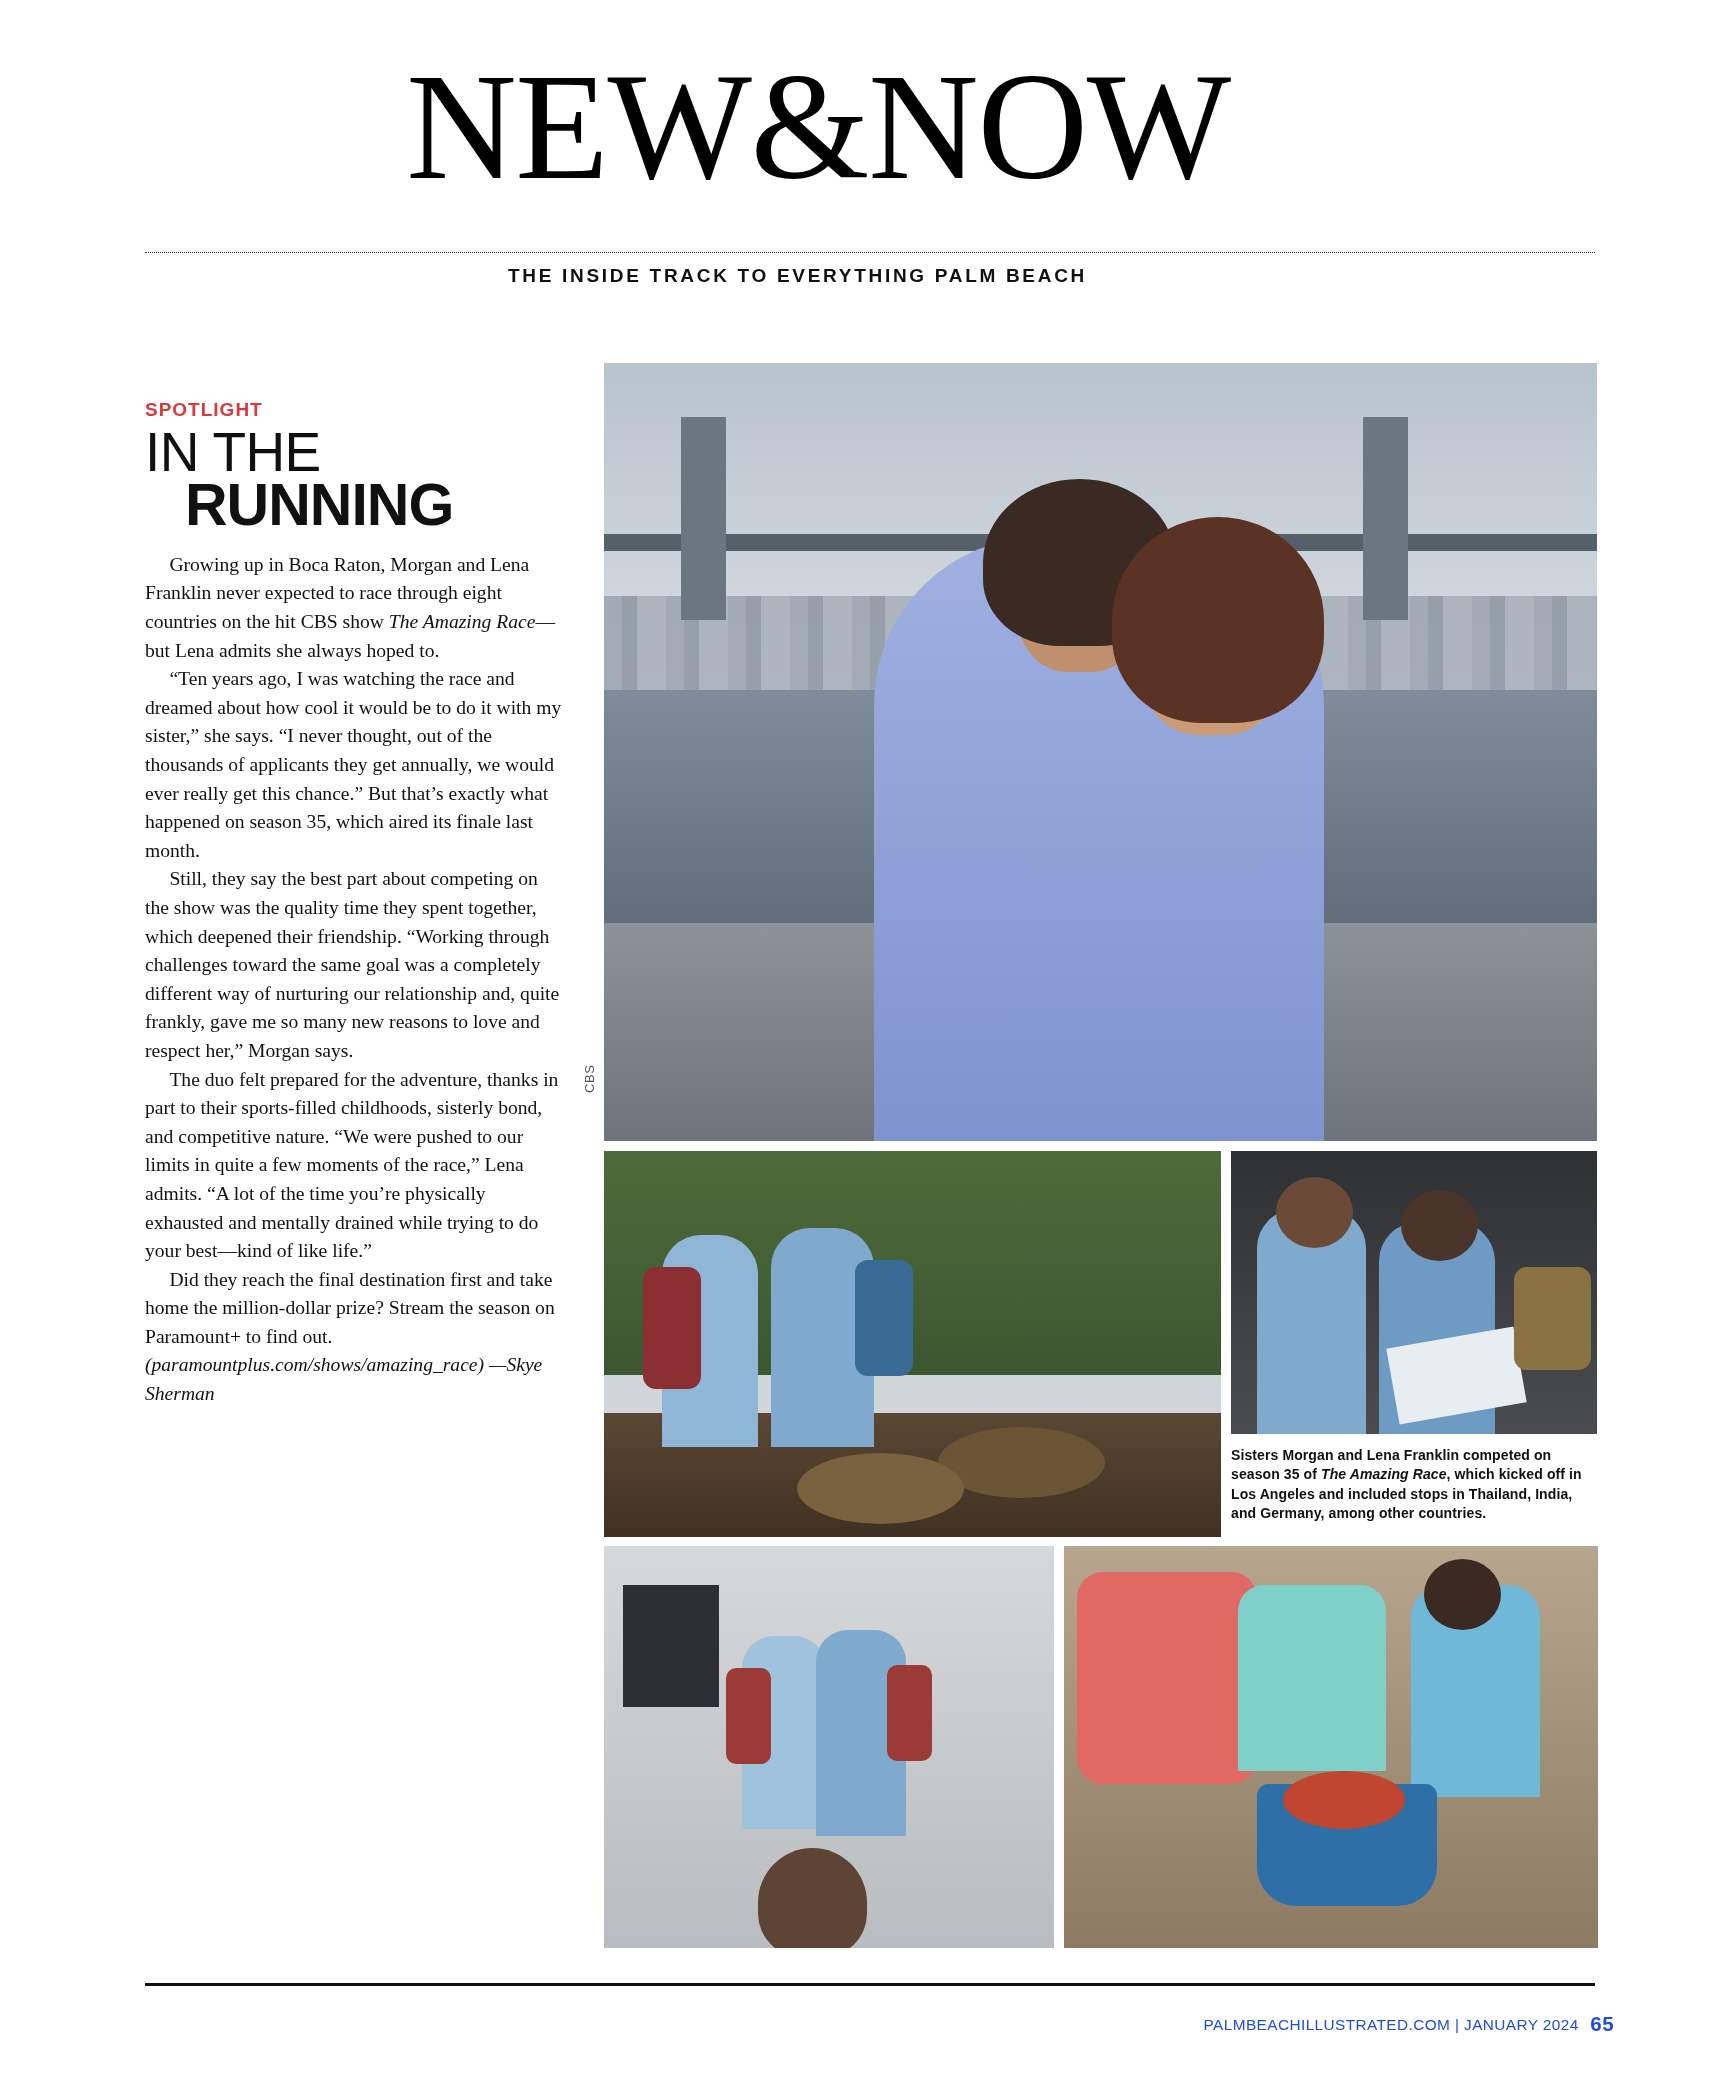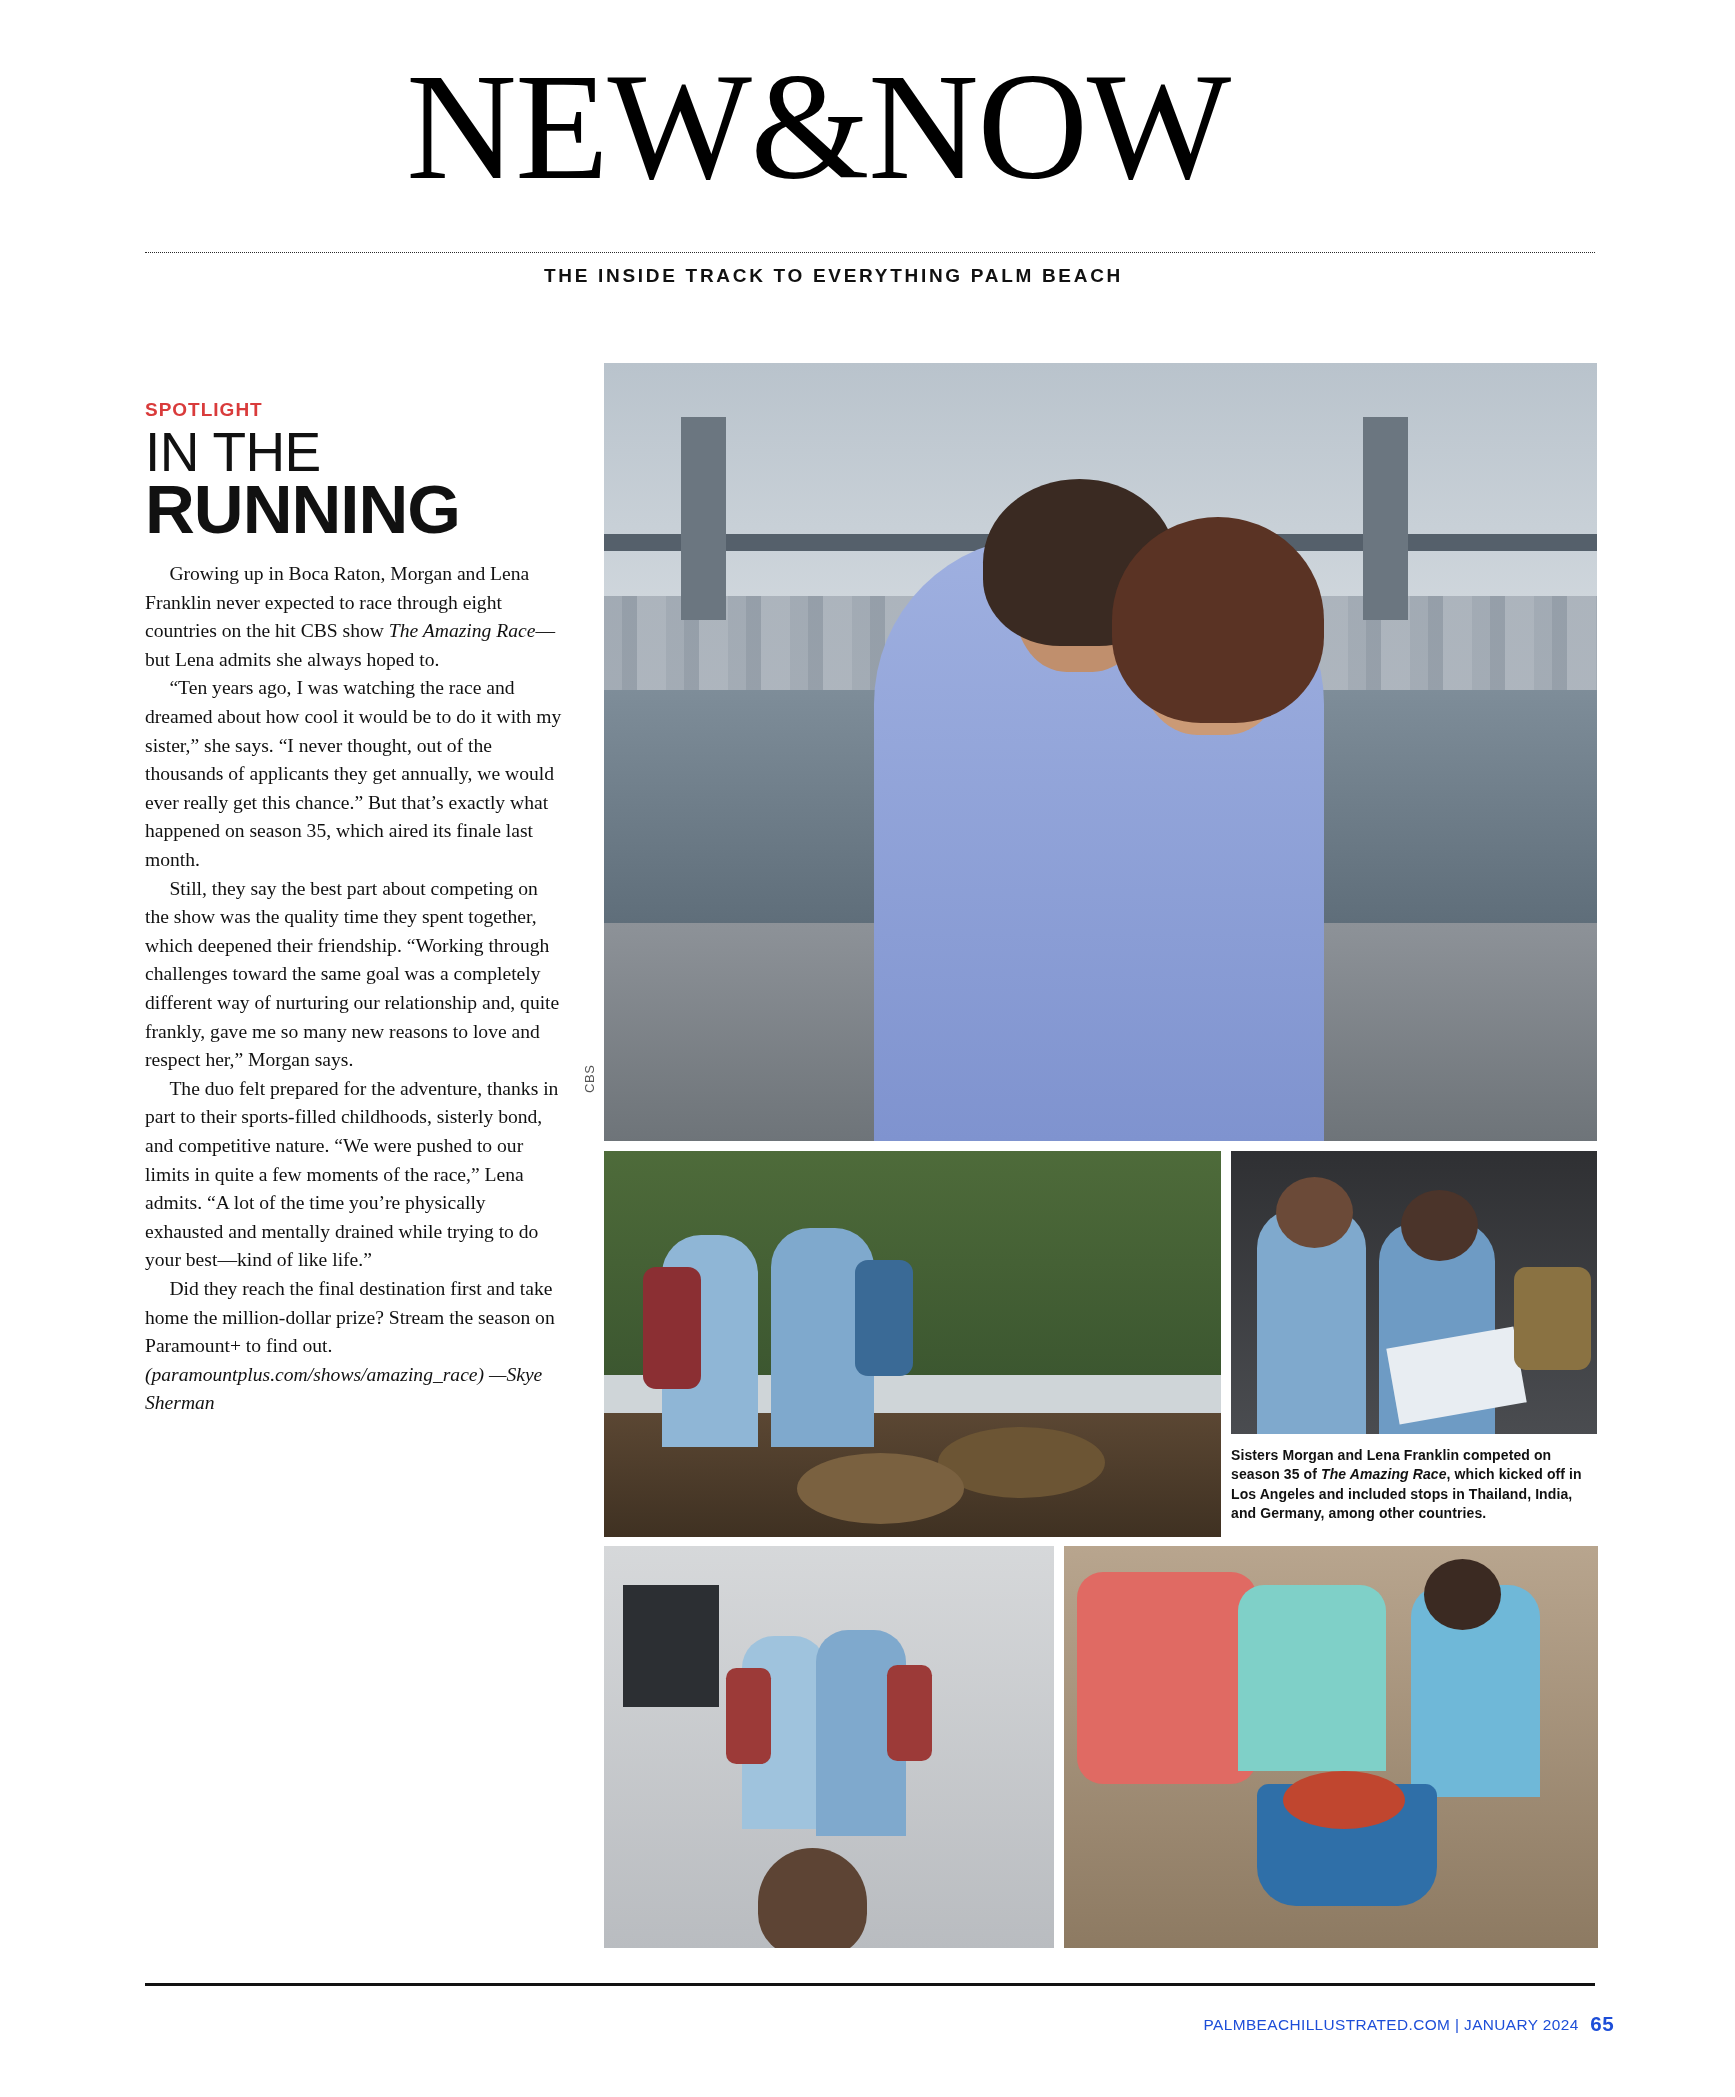--- a/index.html
+++ b/index.html
@@ -44,21 +44,20 @@
     position: absolute;
     left: 0;
     top: 265px;
     width: 1595px;
     text-align: center;
     font-family: "Liberation Sans", sans-serif;
     font-weight: bold;
     font-size: 19px;
     letter-spacing: 2.7px;
     color: #111;
-    margin-left: 36px;
   }
 
   
   .col-left {
     position: absolute;
     left: 145px;
     top: 399px;
     width: 418px;
   }
   .kicker {
@@ -74,22 +73,23 @@
     font-weight: 300;
     font-size: 55px;
     line-height: 0.92;
     letter-spacing: -0.6px;
     color: #111;
     margin: 0 0 3.9px 0;
   }
   .headline .l2 {
     display: block;
     font-weight: bold;
-    font-size: 69px;
+    font-size: 59px;
     letter-spacing: -1px;
+    margin-left: 40px;
   }
   .body-copy {
     margin-top: 19px;
     font-family: "Liberation Serif", serif;
     font-size: 19.6px;
     line-height: 1.46;
     text-align: left;
     color: #111;
   }
   .body-copy p {

